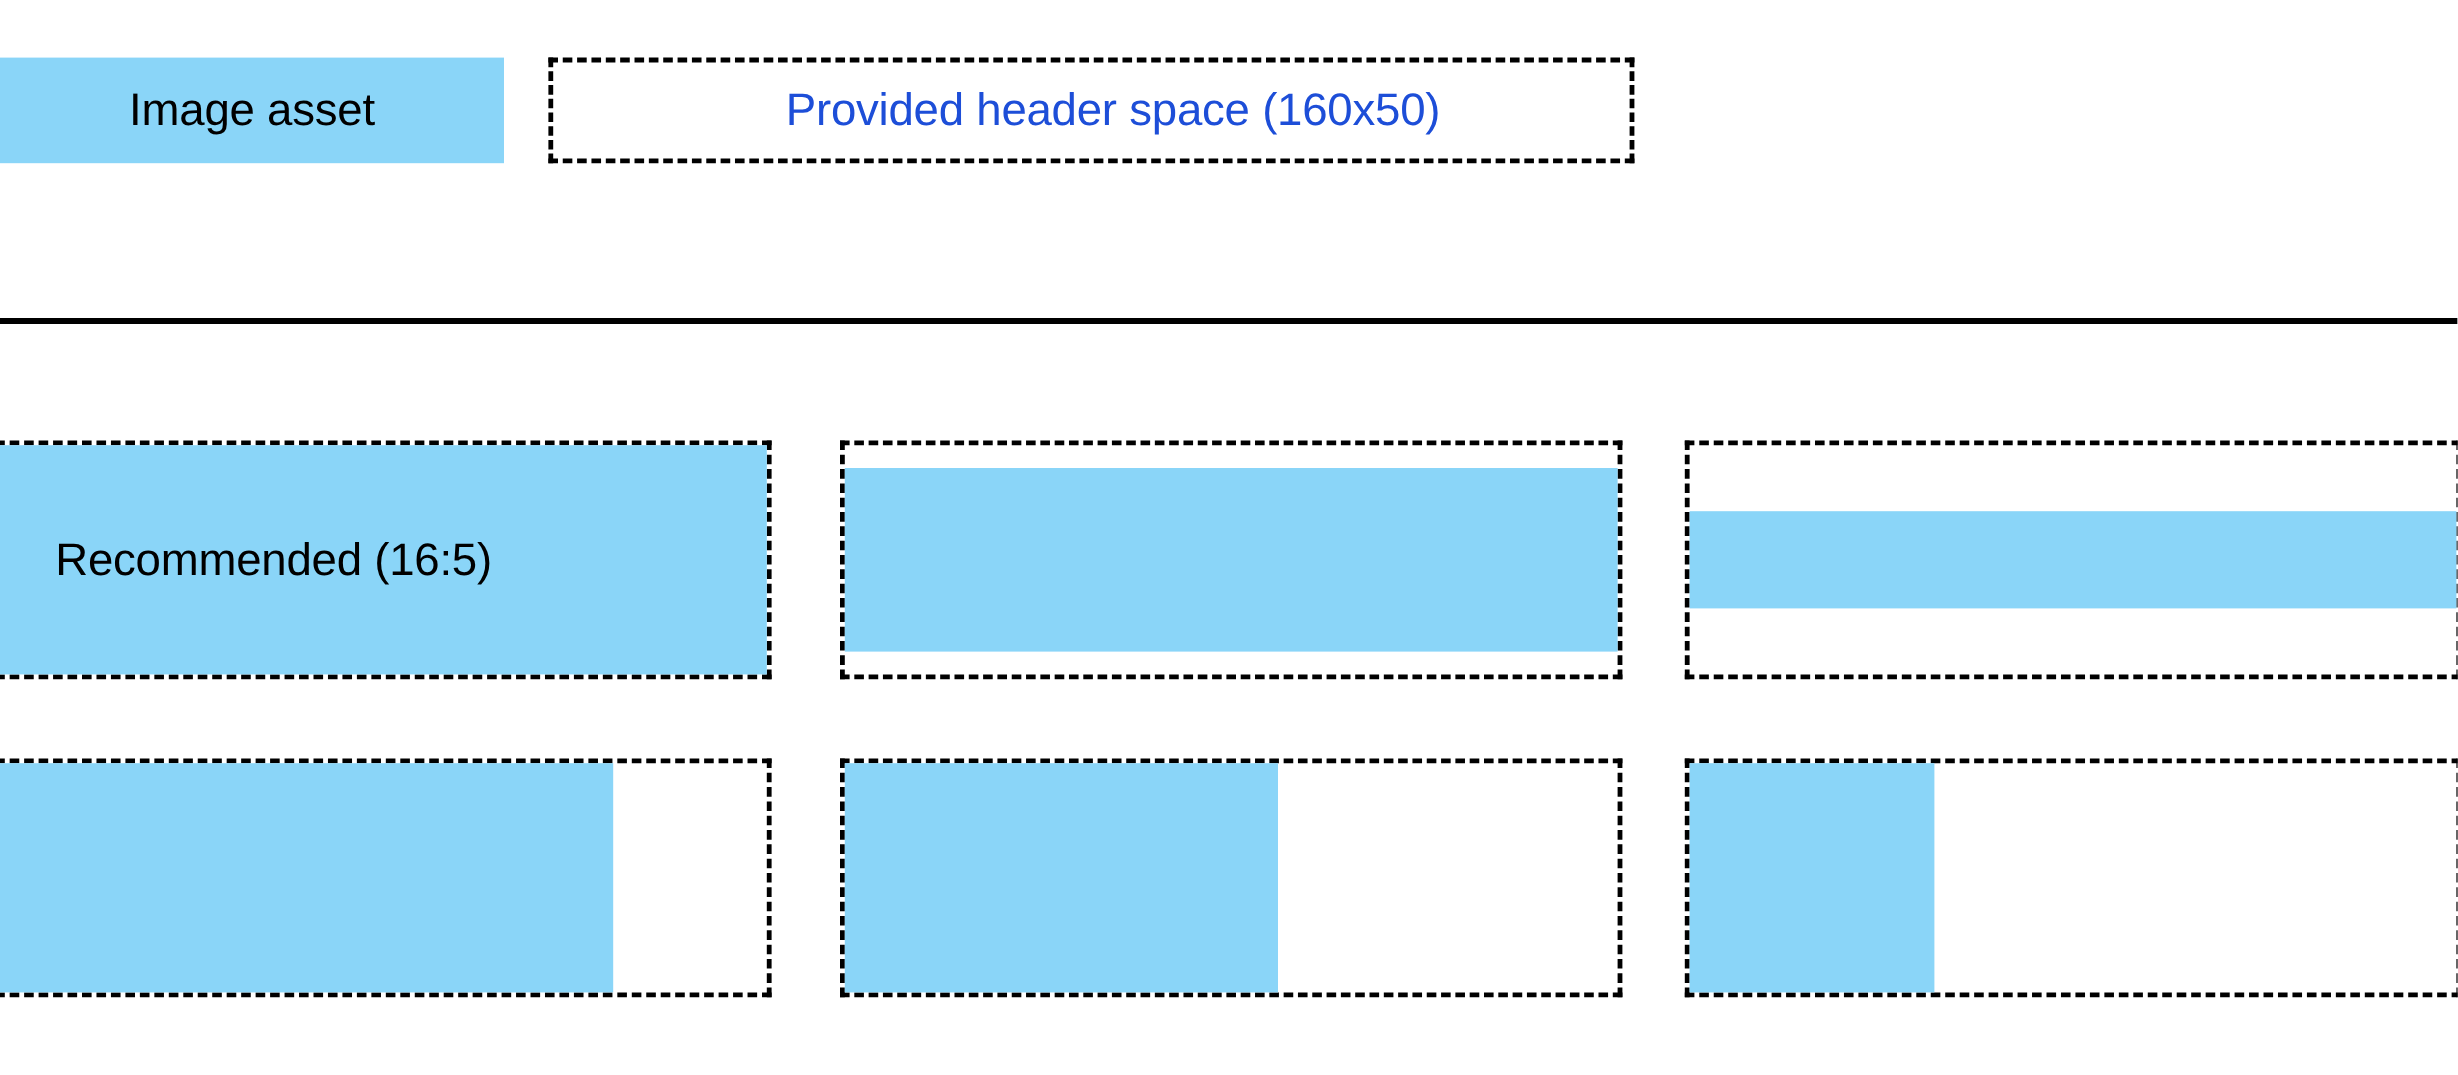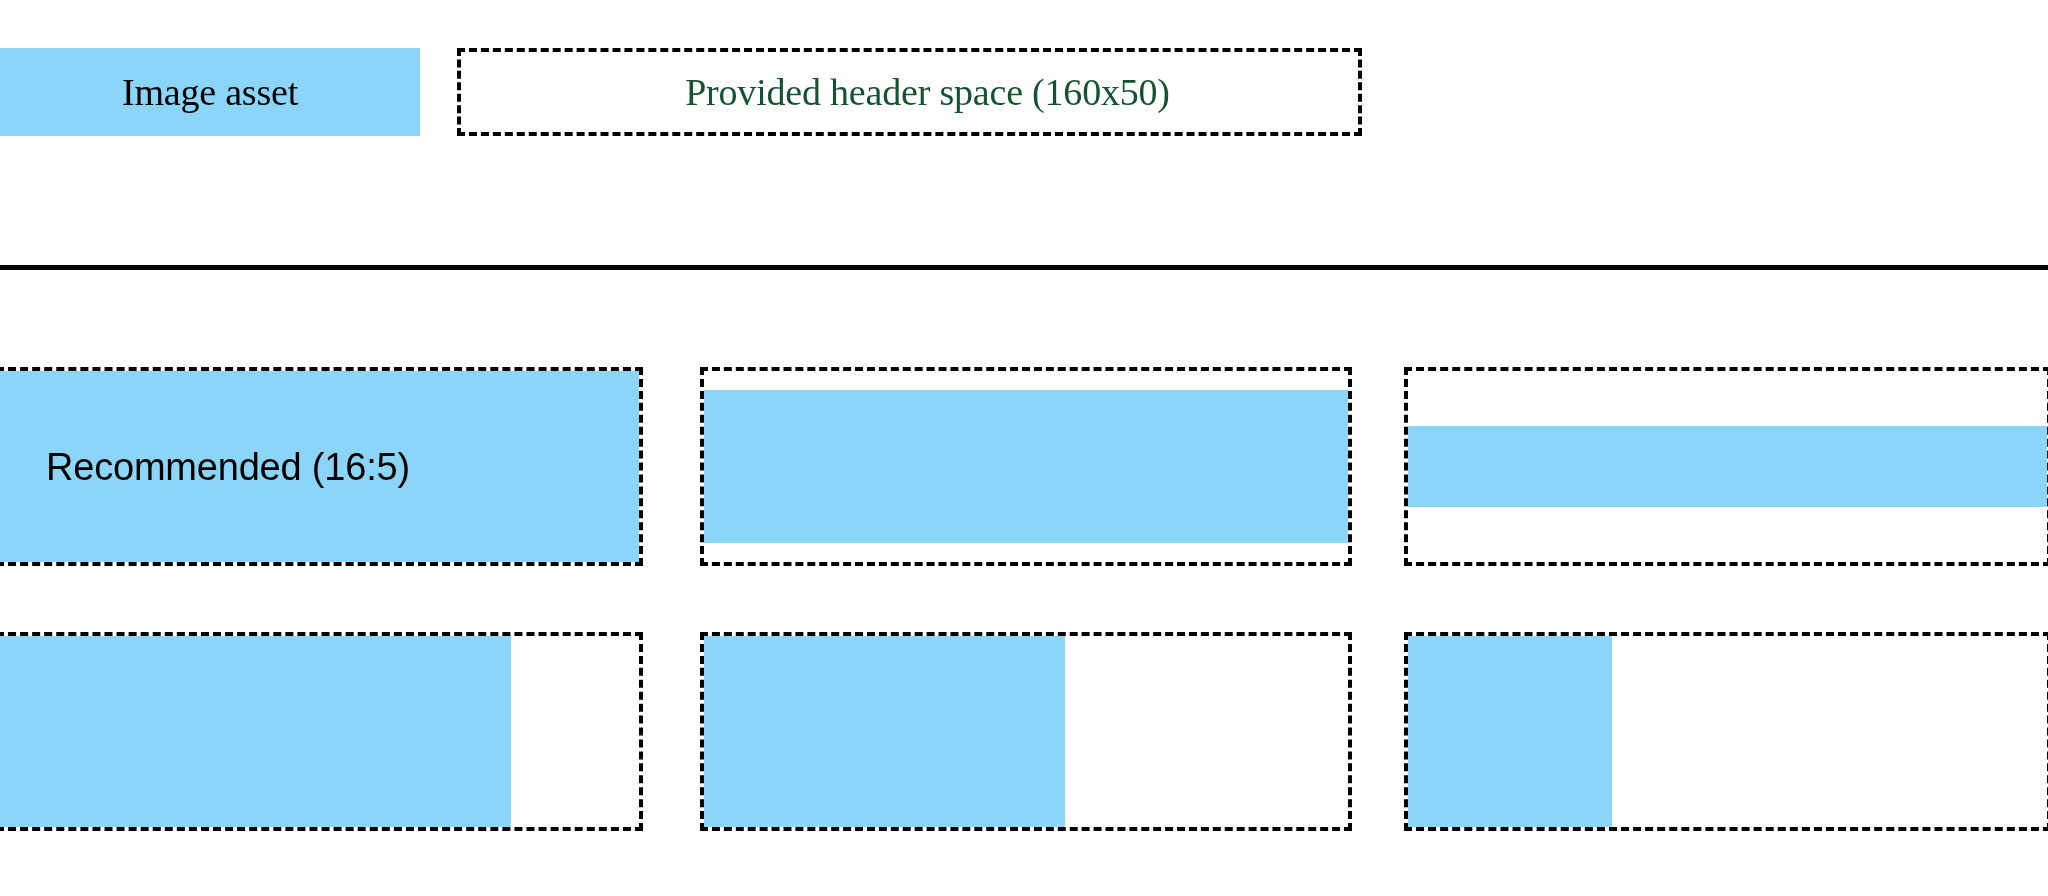--- a/index.html
+++ b/index.html
@@ -21,21 +21,20 @@
     inset: 0;
   }
 
   
   .header-row {
     position: absolute;
     left: 0;
     top: 48px;
     height: 88px;
     width: 2048px;
-    font-family: Liberation Serif, serif;
   }
 
   .asset-chip {
     position: absolute;
     left: 0;
     top: 0;
     width: 420px;
     height: 88px;
     background: #8AD5F8;
     display: flex;
@@ -60,21 +59,21 @@
     box-sizing: border-box;
     display: flex;
     align-items: center;
     justify-content: center;
     background: transparent;
   }
   .header-space .space-label {
     font-size: 38px;
     line-height: 1;
     letter-spacing: -0.2px;
-    color: #14532d;
+    color: #1d4ed8;
     margin-left: 36px;
   }
 
   
   .divider {
     position: absolute;
     left: 0;
     top: 265px;
     width: 2048px;
     height: 5px;

